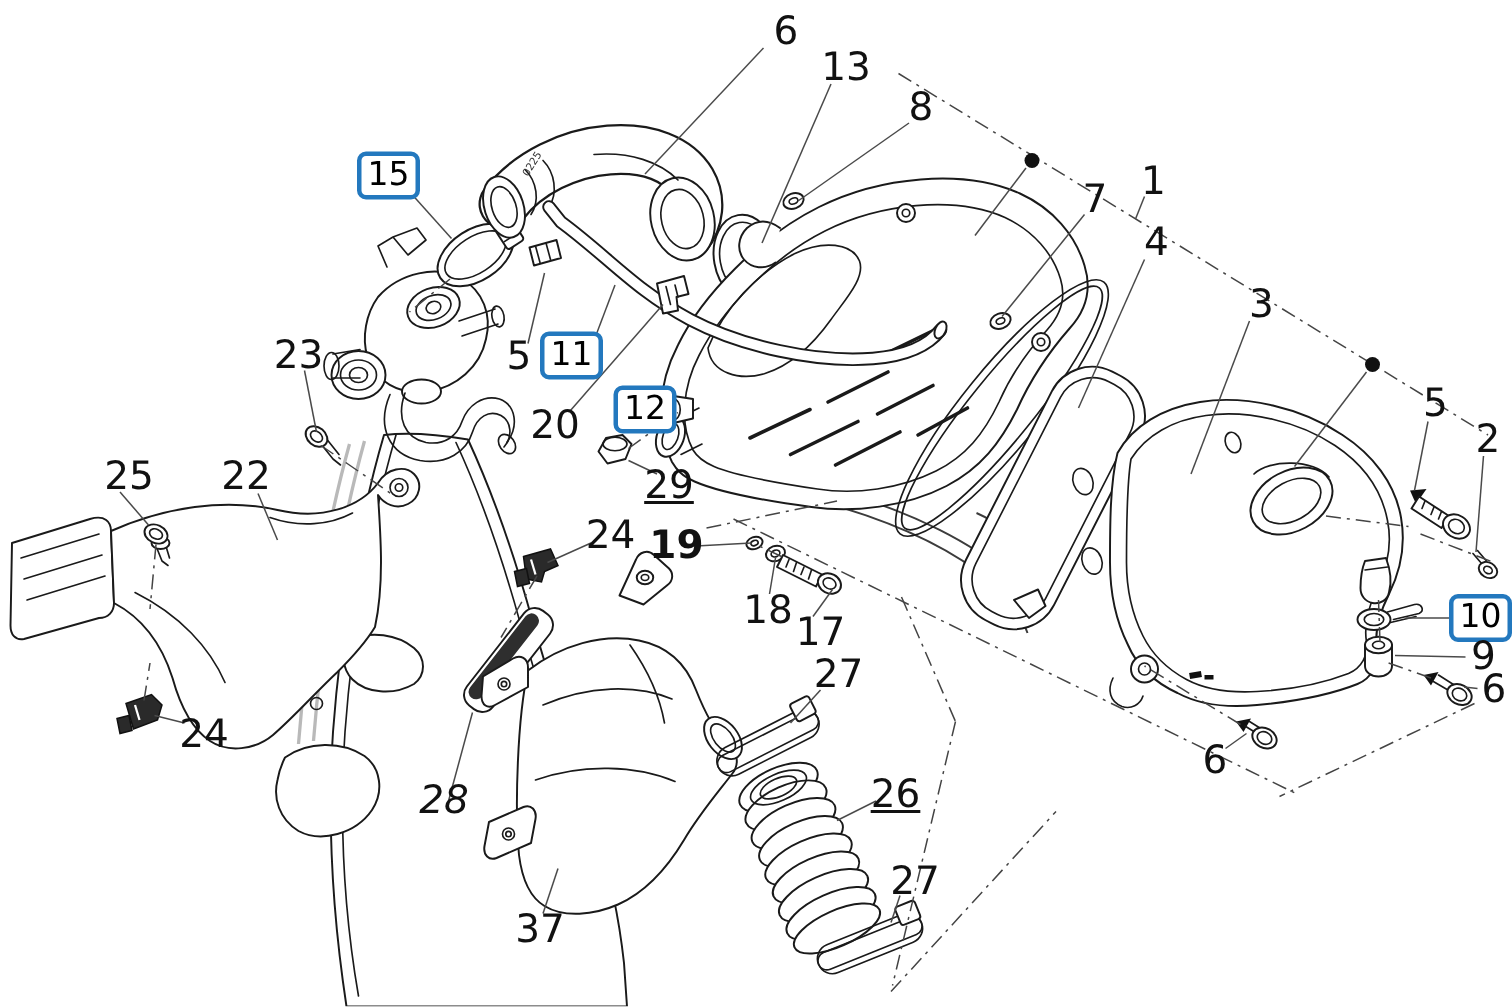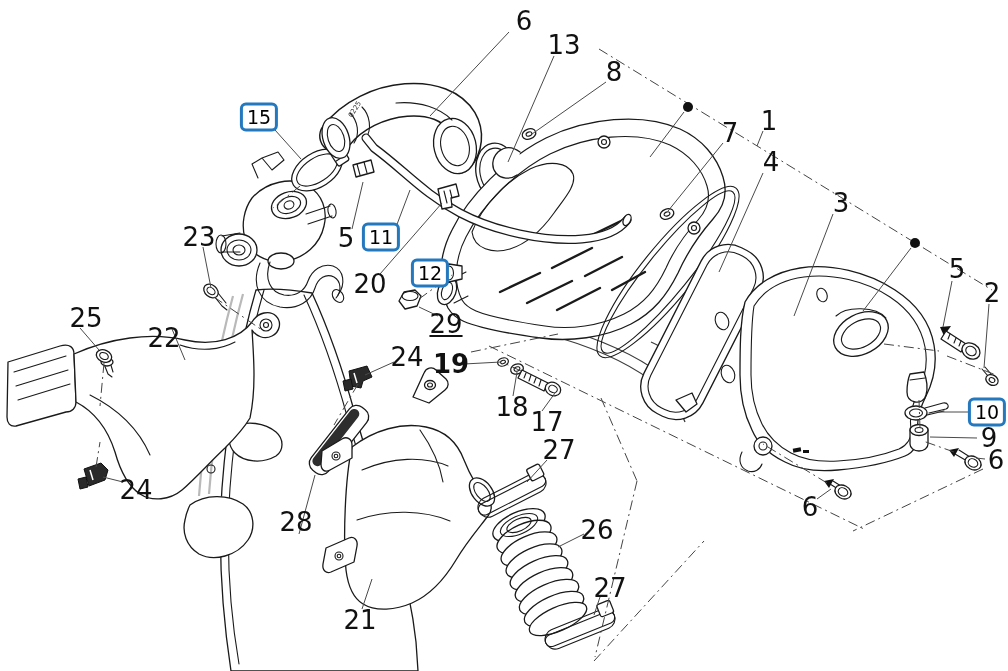--- a/index.html
+++ b/index.html
@@ -3,21 +3,21 @@
 <meta charset="utf-8">
 <style>
   :root{ --hl:#2378be; --ink:#1a1a1a; --leader:#4a4a4a; }
   html,body{margin:0;padding:0;background:#fff;}
   .stage{position:relative;width:1008px;height:671px;background:#fff;overflow:hidden;
          font-family:"DejaVu Sans","Liberation Sans",sans-serif;}
   svg{position:absolute;left:0;top:0;}
   .callout{position:absolute;transform:translate(-50%,-50%);
            font:400 26px/1 "DejaVu Sans","Liberation Sans",sans-serif;color:#111;
            white-space:nowrap;user-select:none;}
-  .callout.boxed{font-size:19px;line-height:1;border:3px solid var(--hl);
+  .callout.boxed{font-size:22px;line-height:1;border:3px solid var(--hl);
                  border-radius:6px;background:#fff;padding:2px 4px;min-width:18px;
                  text-align:center;color:#000;}
   
   .art path,.art ellipse,.art circle,.art rect,.art polygon,.art line,.art polyline{
       vector-effect:non-scaling-stroke;}
   .o{fill:#fff;stroke:var(--ink);stroke-width:1.3;stroke-linejoin:round;stroke-linecap:round;}
   .s{fill:none;stroke:var(--ink);stroke-width:1.1;stroke-linejoin:round;stroke-linecap:round;}
   .rib{fill:none;stroke:var(--ink);stroke-width:2.4;stroke-linecap:round;}
   .dk{fill:#2a2a2a;stroke:#111;stroke-width:1;}
   .gray{fill:none;stroke:#b9b9b9;stroke-width:2.2;}
@@ -426,29 +426,29 @@
       <div class="callout" style="left: 957px; top: 269px;">5</div>
       <div class="callout" style="left: 992px; top: 293px;">2</div>
       <div class="callout boxed" style="left: 259px; top: 117px;">15</div>
       <div class="callout" style="left: 346px; top: 238px;">5</div>
       <div class="callout boxed" style="left: 381px; top: 237px;">11</div>
       <div class="callout" style="left: 370px; top: 284px;">20</div>
       <div class="callout boxed" style="left: 430px; top: 273px;">12</div>
       <div class="callout" style="left: 446px; top: 324px; text-decoration: underline;">29</div>
       <div class="callout" style="left: 199px; top: 237px;">23</div>
       <div class="callout" style="left: 86px; top: 318px;">25</div>
-      <div class="callout" style="left: 164px; top: 318px; margin-top: 20px;">22</div>
+      <div class="callout" style="left: 164px; top: 318px;">22</div>
       <div class="callout" style="left: 136px; top: 490px;">24</div>
       <div class="callout" style="left: 407px; top: 357px;">24</div>
       <div class="callout" style="left: 451px; top: 364px; font-weight: bold;">19</div>
       <div class="callout" style="left: 512px; top: 407px;">18</div>
       <div class="callout" style="left: 547px; top: 422px;">17</div>
       <div class="callout" style="left: 559px; top: 450px;">27</div>
-      <div class="callout" style="left: 597px; top: 530px;">26</div>
+      <div class="callout" style="left: 597px; top: 530px; text-decoration: underline;">26</div>
       <div class="callout" style="left: 610px; top: 588px;">27</div>
-      <div class="callout" style="left: 360px; top: 620px;">21</div>
-      <div class="callout" style="left: 296px; top: 522px;">28</div>
+      <div class="callout" style="left: 360px; top: 620px;">37</div>
+      <div class="callout" style="left: 296px; top: 534px; font-style: italic;">28</div>
       <div class="callout boxed" style="left: 987px; top: 412px;">10</div>
       <div class="callout" style="left: 989px; top: 438px;">9</div>
       <div class="callout" style="left: 996px; top: 460px;">6</div>
       <div class="callout" style="left: 810px; top: 507px;">6</div>
     </div>
 </div>
 
 </body></html>

